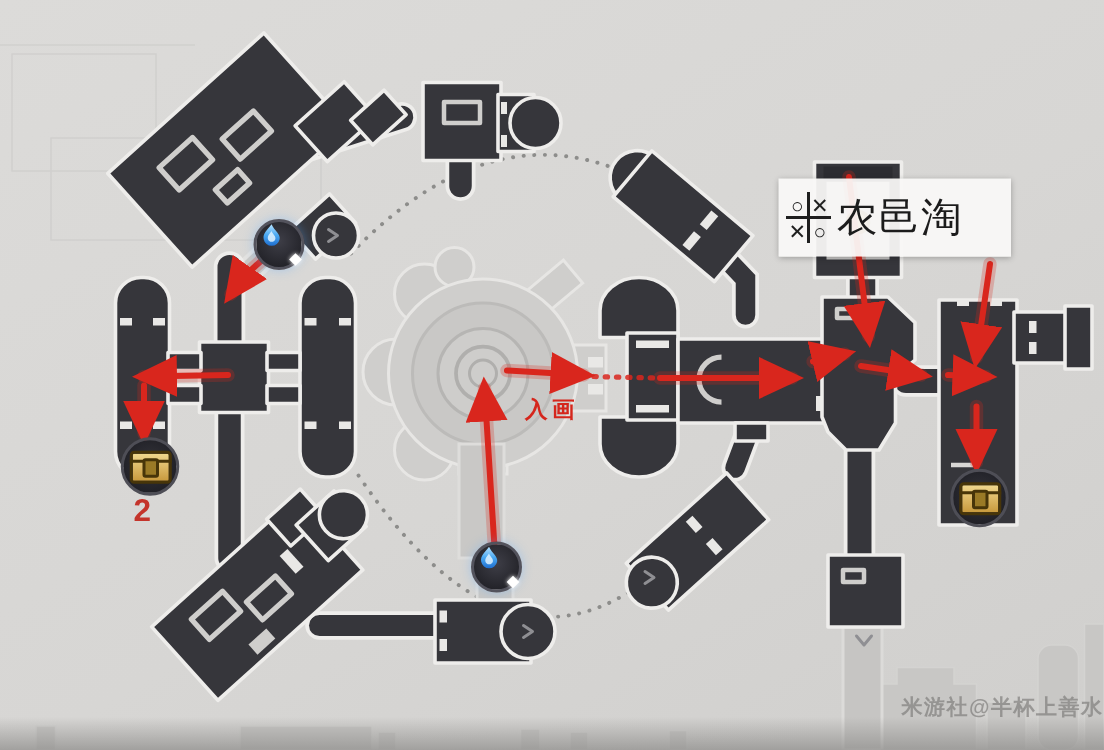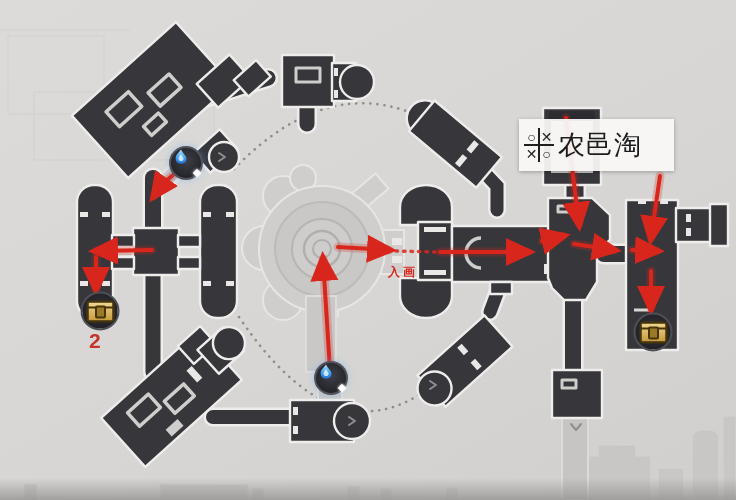--- a/index.html
+++ b/index.html
@@ -23,21 +23,21 @@
     background:rgba(249,248,246,.94);box-shadow:0 1px 4px rgba(0,0,0,.28);
     display:flex;align-items:center;padding-left:5px;box-sizing:border-box;
   }
   .shop-label .shop-text{font-size:27px;font-weight:normal;color:#1c1c1c;letter-spacing:1px;}
   .mlogo{width:30px;height:34px;display:grid;grid-template-columns:1fr 1fr;grid-template-rows:1fr 1fr;
     position:relative;font-size:14px;font-weight:bold;color:#1f1f1f;margin-right:4px;flex:0 0 auto;}
   .mlogo i{font-style:normal;display:flex;align-items:center;justify-content:center;line-height:1;}
   .mlogo::before{content:"";position:absolute;left:50%;top:0;bottom:0;width:2px;background:#1f1f1f;transform:translateX(-50%);}
   .mlogo::after{content:"";position:absolute;top:50%;left:0;right:0;height:2px;background:#1f1f1f;transform:translateY(-50%);}
   
-  .entry-text{position:absolute;left:388px;top:264px;z-index:5;color:#d5261c;font-size:12px;font-weight:bold;letter-spacing:3px;}
+  .entry-text{position:absolute;left:350px;top:264px;z-index:5;color:#d5261c;font-size:15px;font-weight:bold;letter-spacing:3px;}
   .chest-num{position:absolute;left:89px;top:329px;z-index:5;color:#c4342b;font-size:21px;font-weight:bold;}
   .watermark{position:absolute;left:601px;top:463px;z-index:7;color:rgba(118,117,115,.62);font-size:14px;font-weight:bold;letter-spacing:1px;white-space:nowrap;}
   .bottom-shade{position:absolute;left:0;bottom:0;width:736px;height:22px;z-index:3;
     background:linear-gradient(rgba(150,149,147,0),rgba(148,147,145,.8));pointer-events:none;}
 </style>
 </head>
 <body>
 
 <div class="stage">
 
@@ -311,15 +311,16 @@
     <i>✕</i>
     <i>✕</i>
     <i>○</i>
   </span>
   <span class="shop-text">农邑淘</span>
 </div>
 
 <div class="entry-text">入画</div>
 <div class="chest-num">2</div>
 
+<div class="watermark">米游社@半杯上善水</div>
 
 <div class="bottom-shade"></div>
 </div>
 
 </body></html>

